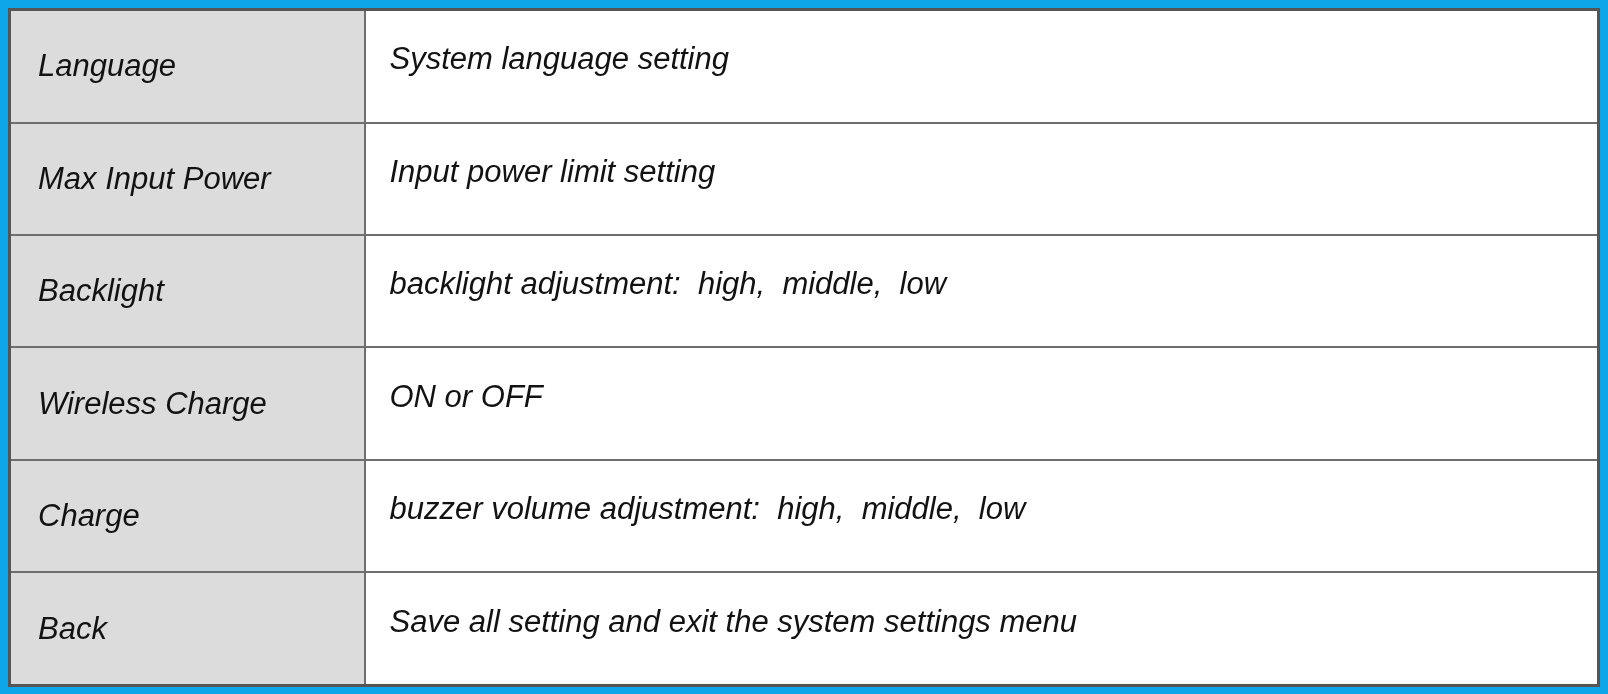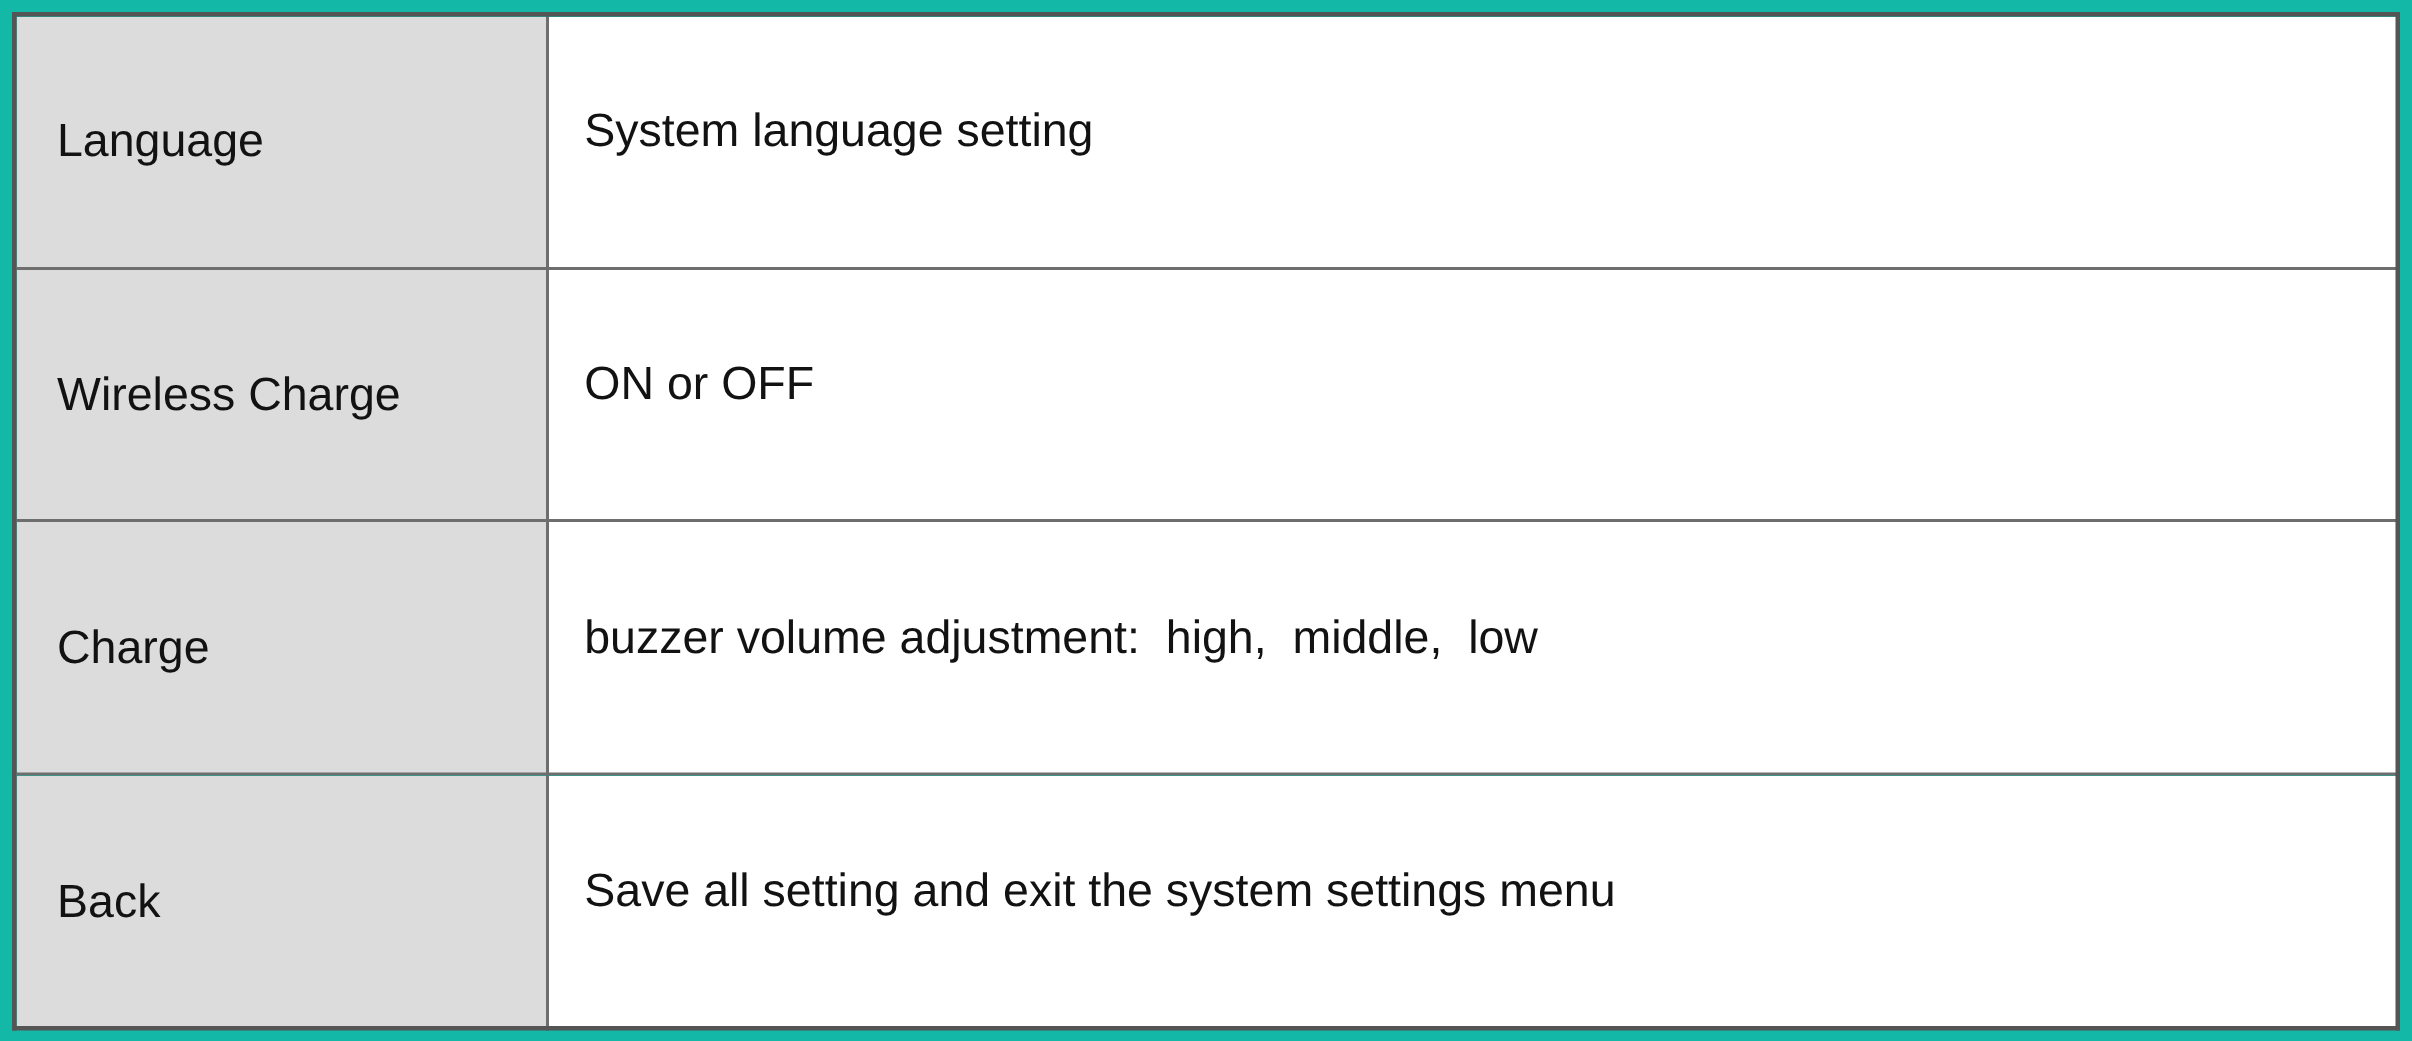--- a/index.html
+++ b/index.html
@@ -8,21 +8,22 @@
     background: #ffffff;
     width: 1608px;
     height: 694px;
     overflow: hidden;
   }
   .page {
     box-sizing: border-box;
     width: 1608px;
     height: 694px;
     padding: 8px 8px 7px 8px;
-    background: #14b8a6;
+    background: #0ea5e9;
+    font-style: italic;
   }
   table.settings-table {
     border-collapse: collapse;
     width: 1592px;
     height: 679px;
     table-layout: fixed;
     border: 3px solid #555555;
     font-family: "Liberation Sans", "DejaVu Sans", sans-serif;
     font-size: 31px;
     color: #121212;
@@ -52,20 +53,28 @@
     <colgroup>
       <col class="col-setting">
       <col class="col-desc">
     </colgroup>
     <tbody>
       <tr>
         <td class="cell-setting">Language</td>
         <td class="cell-desc">System language setting</td>
       </tr>
       <tr>
+        <td class="cell-setting">Max Input Power</td>
+        <td class="cell-desc">Input power limit setting</td>
+      </tr>
+      <tr>
+        <td class="cell-setting">Backlight</td>
+        <td class="cell-desc">backlight adjustment:  high,  middle,  low</td>
+      </tr>
+      <tr>
         <td class="cell-setting">Wireless Charge</td>
         <td class="cell-desc">ON or OFF</td>
       </tr>
       <tr>
         <td class="cell-setting">Charge</td>
         <td class="cell-desc">buzzer volume adjustment:  high,  middle,  low</td>
       </tr>
       <tr>
         <td class="cell-setting">Back</td>
         <td class="cell-desc">Save all setting and exit the system settings menu</td>

